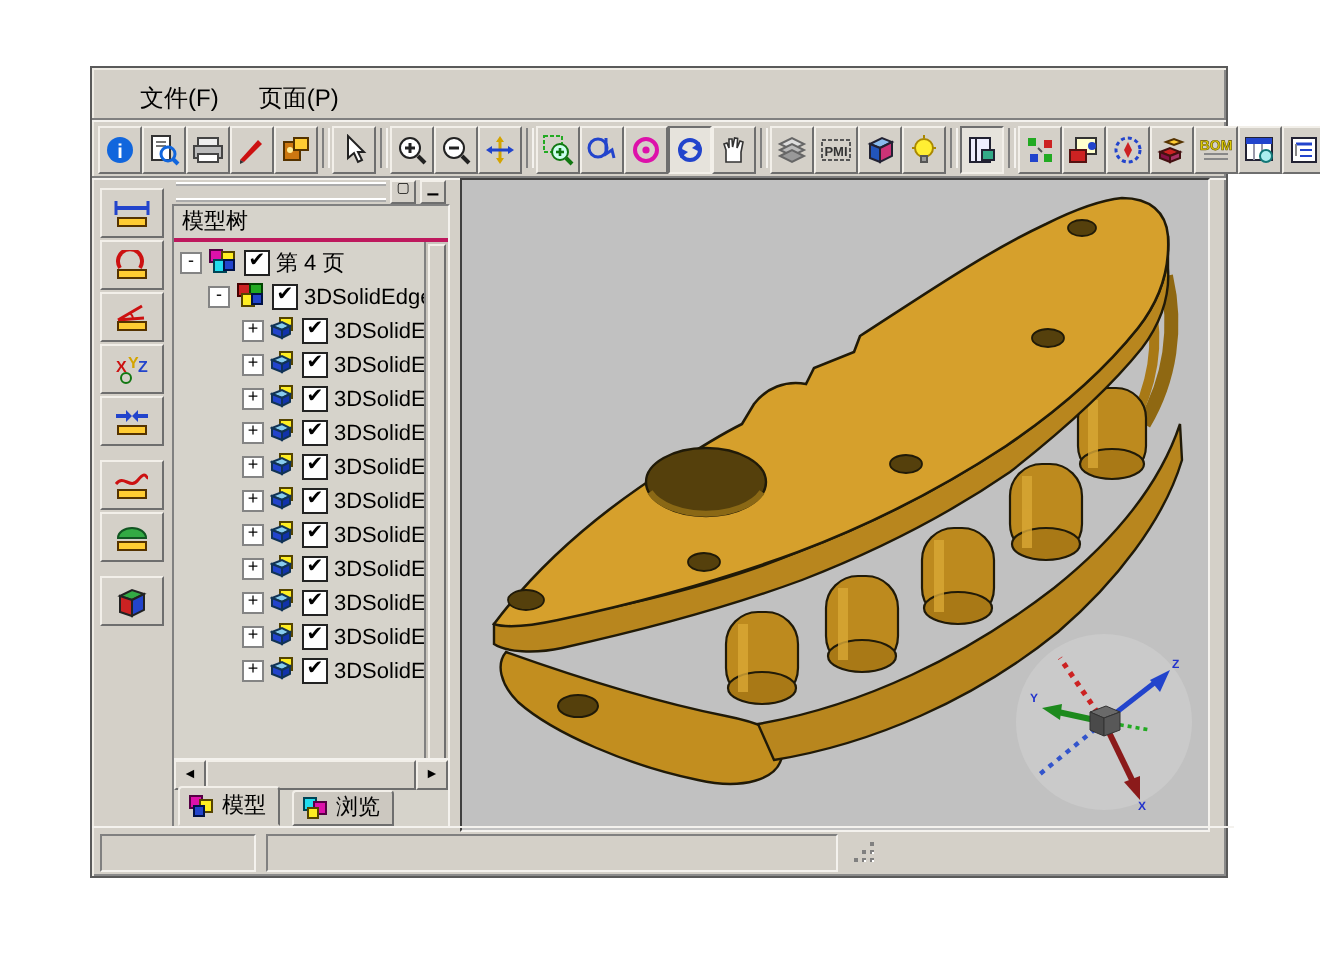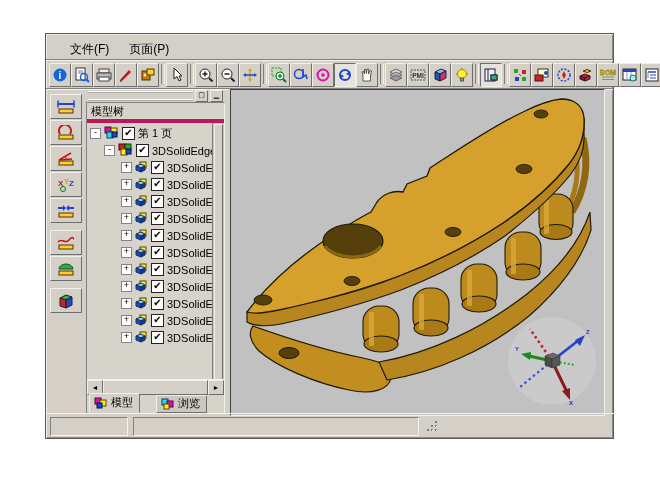--- a/index.html
+++ b/index.html
@@ -26,39 +26,39 @@
         border:1px solid;border-color:#f2efe9 #6e6e6e #6e6e6e #f2efe9;background:#d4d0c8;}
   .sgap{height:5px;}
   
   .tree-panel{width:139px;display:flex;flex-direction:column;}
   .panel-grip{height:13px;display:flex;align-items:center;padding:0 2px;gap:2px;}
   .grip-lines{flex:1;height:6px;border-top:2px ridge #fff;border-bottom:2px ridge #fff;margin-top:1px;}
   .mini-btn{width:11px;height:10px;border:1px solid;border-color:#f2efe9 #6e6e6e #6e6e6e #f2efe9;
             background:#d4d0c8;font-size:7px;line-height:7px;text-align:center;padding:0;}
   .panel-body{flex:1;display:flex;flex-direction:column;border:1px solid;
               border-color:#808080 #f4f2ee #f4f2ee #808080;background:#d6d3cb;overflow:hidden;}
-  .panel-title{height:16px;line-height:16px;padding-left:4px;font-size:11px;border-bottom:4px solid #be185d;}
+  .panel-title{height:16px;line-height:16px;padding-left:4px;font-size:11px;border-bottom:2px solid #be185d;}
   .tree-wrap{flex:1;display:flex;overflow:hidden;}
   .tree{flex:1;padding-top:2px;overflow:hidden;position:relative;}
   .vscroll{width:11px;background:#c9c5bd;border-left:1px solid #808080;display:flex;}
   .vthumb{margin:1px;width:8px;height:100%;background:#d4d0c8;
           border:1px solid;border-color:#f2efe9 #6e6e6e #6e6e6e #f2efe9;}
   .trow{display:flex;align-items:center;height:17px;white-space:nowrap;font-size:11px;}
   .indent1{padding-left:3px;} .indent2{padding-left:17px;} .indent3{padding-left:34px;}
   .expander{width:9px;height:9px;background:#fff;border:1px solid #848484;font-size:9px;line-height:7px;
             text-align:center;margin-right:3px;flex:0 0 auto;color:#000;}
   .cube-ic{margin-right:3px;flex:0 0 auto;}
   .cbx{width:11px;height:11px;background:#fff;border:1px solid #222;margin-right:3px;flex:0 0 auto;
        font-size:10px;line-height:10px;text-align:center;}
   .tlabel{overflow:hidden;}
   .hscroll{height:14px;display:flex;align-items:center;background:#c9c5bd;border-top:1px solid #f4f2ee;}
   .harrow{width:14px;height:13px;display:flex;align-items:center;justify-content:center;font-size:7px;
           border:1px solid;border-color:#f2efe9 #6e6e6e #6e6e6e #f2efe9;background:#d4d0c8;}
   .hthumb{flex:1;height:13px;background:#d4d0c8;border:1px solid;border-color:#f2efe9 #6e6e6e #6e6e6e #f2efe9;}
-  .tabs{height:19px;display:flex;align-items:flex-end;padding-left:2px;gap:16px;}
+  .tabs{height:19px;display:flex;align-items:flex-end;padding-left:2px;gap:6px;}
   .tab{display:flex;align-items:center;gap:3px;padding:1px 6px 2px 4px;font-size:11px;
        border:1px solid;border-color:#f2efe9 #6e6e6e #d4d0c8 #f2efe9;border-radius:2px 2px 0 0;background:#d4d0c8;}
   .tab.inactive{padding-top:0;padding-bottom:1px;border-bottom:1px solid #6e6e6e;background:#ccc8c0;}
   .splitter{width:5px;}
   
   .viewport{position:relative;width:373px;height:325px;background:#c1c1c1;
             border:1px solid;border-color:#404040 #f4f2ee #f4f2ee #404040;overflow:hidden;}
   .axis-widget{position:absolute;right:7px;bottom:9px;}
   
   .statusbar{position:absolute;left:0;bottom:0;width:567px;height:24px;display:flex;align-items:center;
@@ -352,21 +352,21 @@
           <div class="tree">
             <div class="trow indent1">
               <span class="expander">-</span>
               <span class="cube-ic"><svg width="15" height="13">
                     <rect x="1" y="1" width="6" height="6" fill="#dd11aa" stroke="#550044"></rect>
                     <rect x="7" y="2" width="6" height="6" fill="#ffee22" stroke="#554400"></rect>
                     <rect x="3" y="6" width="6" height="6" fill="#22ddee" stroke="#004455"></rect>
                     <rect x="8" y="6" width="5" height="5" fill="#2244cc" stroke="#001144"></rect>
                   </svg></span>
               <span class="cbx">✔</span>
-              <span class="tlabel">第 1 页</span>
+              <span class="tlabel">第 4 页</span>
             </div>
             <div class="trow indent2">
               <span class="expander">-</span>
               <span class="cube-ic"><svg width="15" height="13">
                     <rect x="1" y="1" width="6" height="6" fill="#cc2222" stroke="#440000"></rect>
                     <rect x="7" y="1" width="6" height="6" fill="#22aa22" stroke="#004400"></rect>
                     <rect x="3" y="6" width="6" height="6" fill="#ffee22" stroke="#554400"></rect>
                     <rect x="8" y="6" width="5" height="5" fill="#2244cc" stroke="#001144"></rect>
                   </svg></span>
               <span class="cbx">✔</span>

